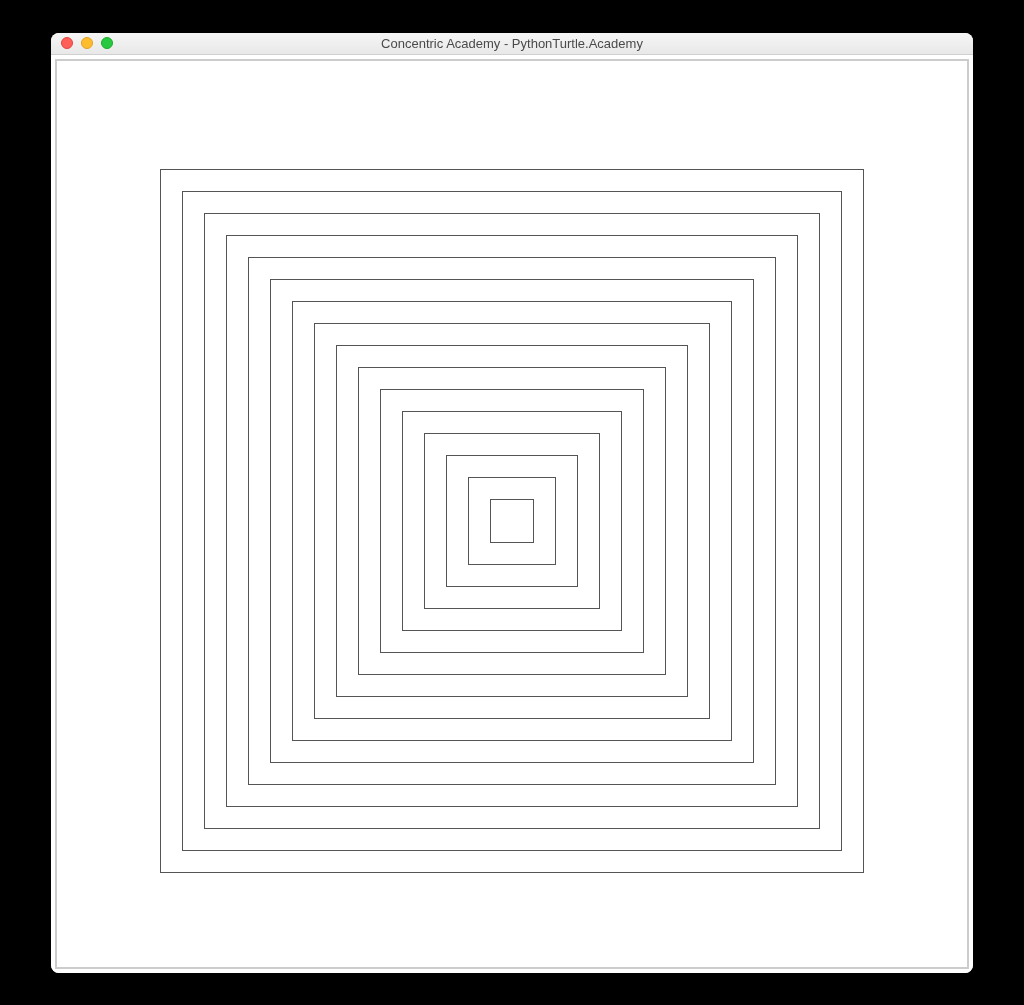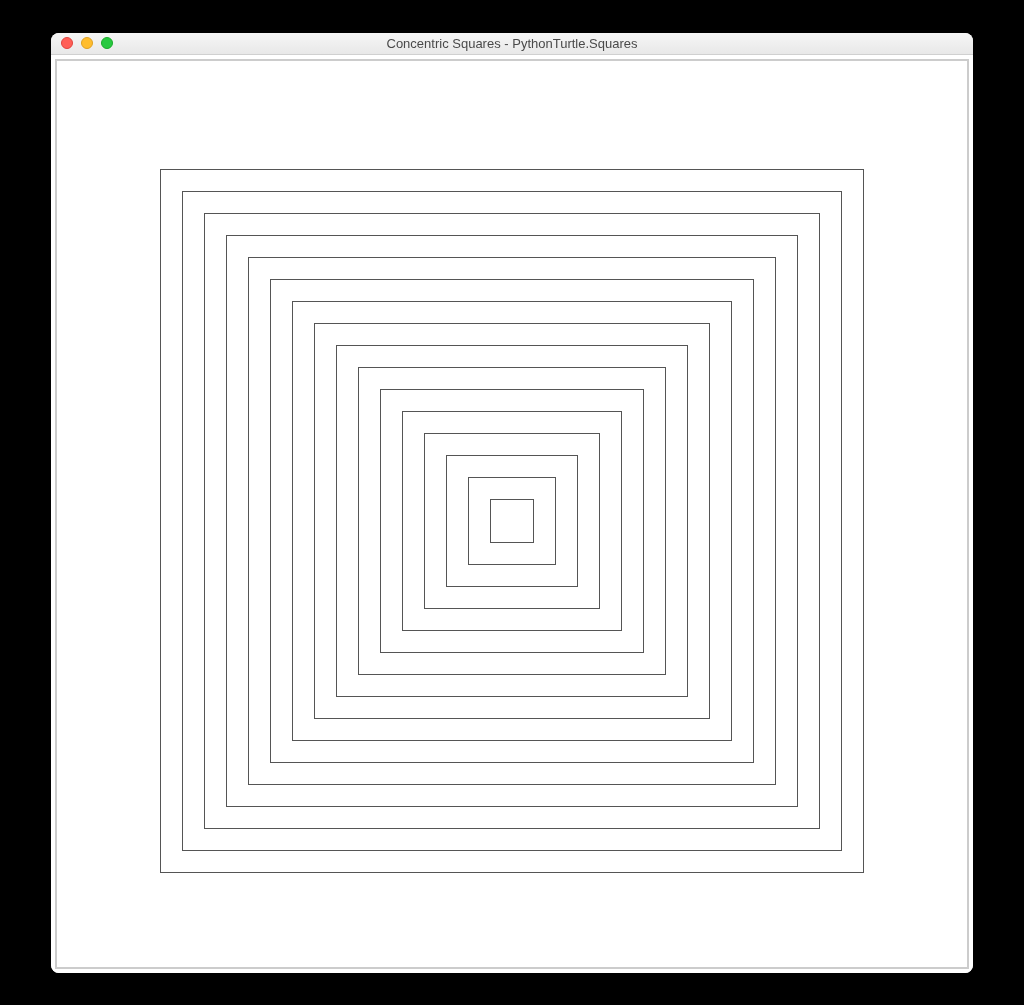--- a/index.html
+++ b/index.html
@@ -100,21 +100,21 @@
 </head>
 <body>
 
 <div class="window">
   <div class="titlebar">
     <div class="traffic-lights">
       <div class="traffic-light traffic-close"></div>
       <div class="traffic-light traffic-min"></div>
       <div class="traffic-light traffic-max"></div>
     </div>
-    <div class="title">Concentric Squares - PythonTurtle.Squares</div>
+    <div class="title">Concentric Academy - PythonTurtle.Academy</div>
   </div>
   <div class="canvas-wrap">
     <div class="canvas" id="canvas">
         <div class="square" style="left: 433px; top: 438px; width: 44px; height: 44px; border-color: rgb(85, 85, 85); border-width: 1px;"></div>
         <div class="square" style="left: 411px; top: 416px; width: 88px; height: 88px; border-color: rgb(85, 85, 85); border-width: 1px;"></div>
         <div class="square" style="left: 389px; top: 394px; width: 132px; height: 132px; border-color: rgb(85, 85, 85); border-width: 1px;"></div>
         <div class="square" style="left: 367px; top: 372px; width: 176px; height: 176px; border-color: rgb(85, 85, 85); border-width: 1px;"></div>
         <div class="square" style="left: 345px; top: 350px; width: 220px; height: 220px; border-color: rgb(85, 85, 85); border-width: 1px;"></div>
         <div class="square" style="left: 323px; top: 328px; width: 264px; height: 264px; border-color: rgb(85, 85, 85); border-width: 1px;"></div>
         <div class="square" style="left: 301px; top: 306px; width: 308px; height: 308px; border-color: rgb(85, 85, 85); border-width: 1px;"></div>

